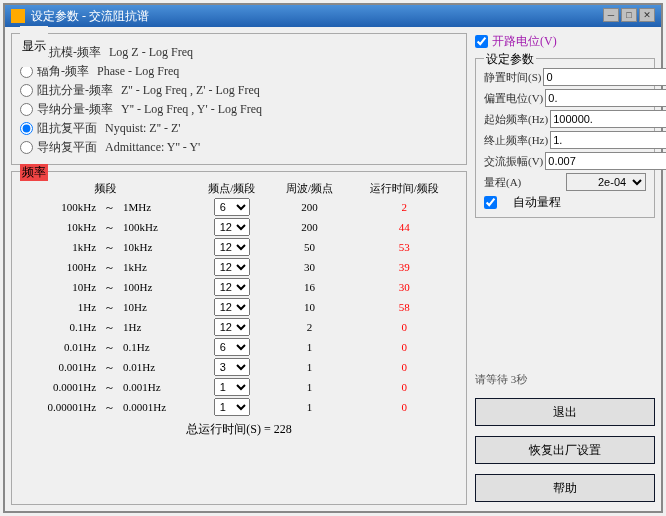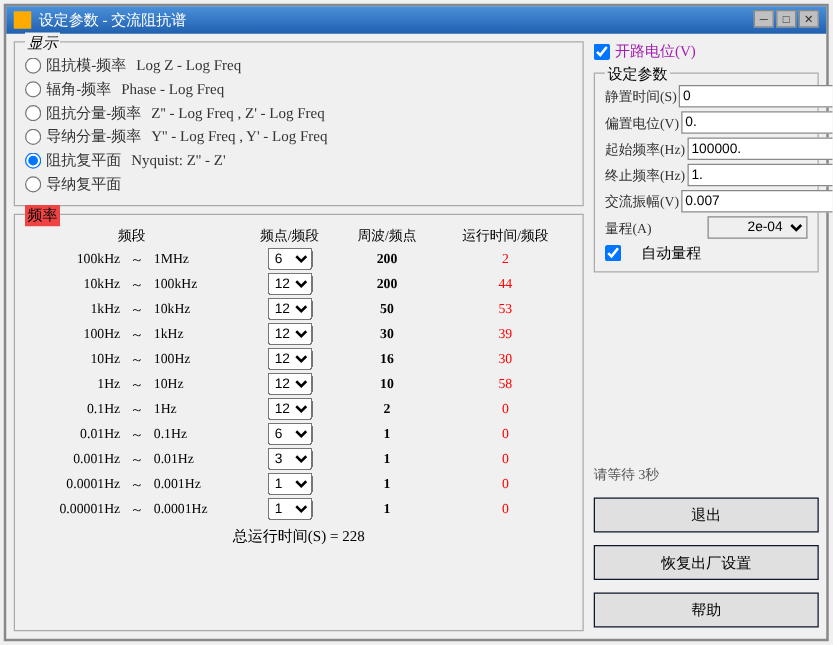--- a/index.html
+++ b/index.html
@@ -78,23 +78,22 @@
     .group-box {
       border: 1px solid #aaa;
       padding: 6px 8px;
       position: relative;
     }
     .group-box-title {
       position: absolute;
       top: -8px;
       left: 8px;
       background: #f0f0f0;
-      padding: 0 2px;
-      font-size: 12px;
-      font-style: italic;
+      padding: 12px 2px;
+      font-size: 12px;
     }
     .radio-row {
       display: flex;
       align-items: center;
       gap: 4px;
       margin: 2px 0;
     }
     .radio-row input[type=radio] {
       margin: 0;
     }
@@ -153,21 +152,20 @@
       width: 36px;
       font-size: 11px;
       height: 18px;
       padding: 0 1px;
     }
     .freq-pts {
       text-align: center;
     }
     .freq-cycles {
       text-align: center;
-      font-weight: bold;
     }
     .freq-runtime {
       text-align: center;
       color: red;
     }
     .total-time {
       text-align: center;
       margin-top: 4px;
       font-size: 12px;
     }
@@ -287,20 +285,21 @@
                 <span class="radio-desc">Y'' - Log Freq , Y' - Log Freq</span>
               </div>
               <div class="radio-row">
                 <input type="radio" name="display-opt" id="opt5" checked="" style="">
                 <label for="opt5" class="radio-label">阻抗复平面</label>
                 <span class="radio-desc">Nyquist:    Z'' - Z'</span>
               </div>
               <div class="radio-row">
                 <input type="radio" name="display-opt" id="opt6" style="">
                 <label for="opt6" class="radio-label">导纳复平面</label>
+                <span class="radio-desc">Admittance: Y'' - Y'</span>
               </div>
             </div>
         </div>
       </div>
 
       <div class="freq-group">
         <span class="freq-group-title">频率</span>
         <table class="freq-table">
           <thead>
             <tr>

